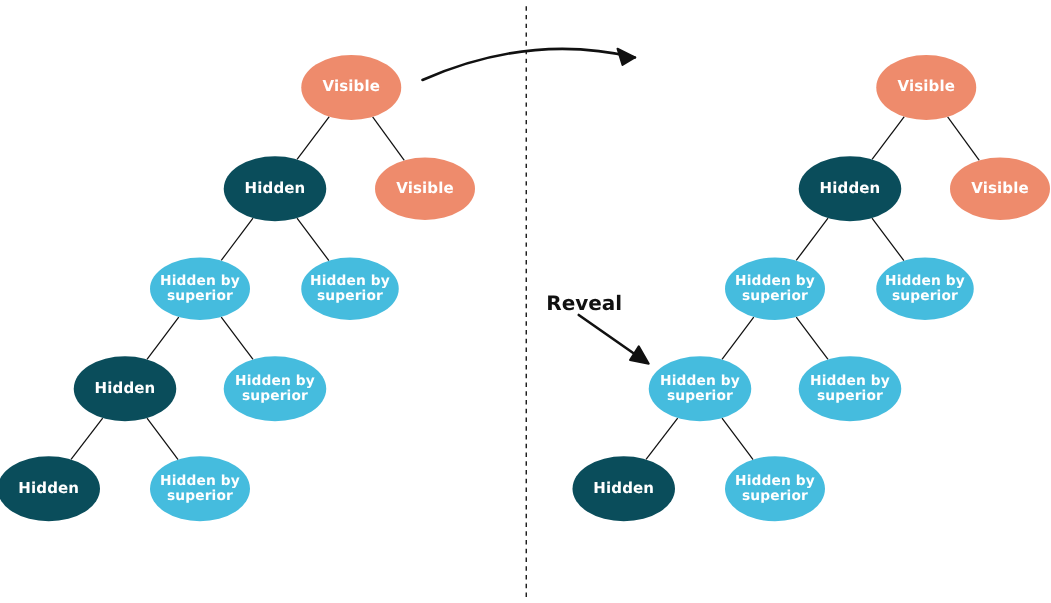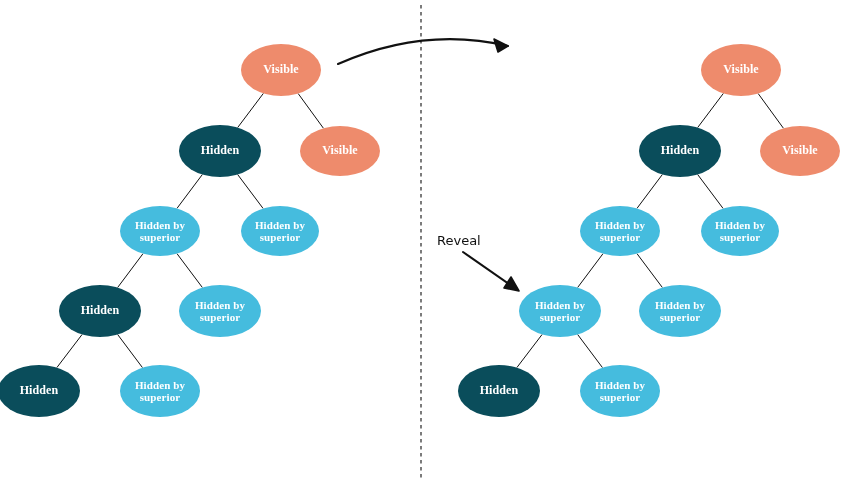--- a/index.html
+++ b/index.html
@@ -38,33 +38,32 @@
     display: flex;
     align-items: center;
     justify-content: center;
     text-align: center;
     border-radius: 50%;
     color: #ffffff;
     font-weight: bold;
     line-height: 1.12;
     letter-spacing: 0.1px;
     box-sizing: border-box;
-    font-family: Liberation Serif, serif;
     -webkit-font-smoothing: antialiased;
   }
   .node-label {
     display: block;
     padding: 0 4px;
     white-space: pre-line;
   }
   .annot {
     position: absolute;
     color: #111111;
-    font-size: 13px;
-    font-weight: 400;
+    font-size: 16px;
+    font-weight: 700;
     white-space: nowrap;
   }
 </style>
 </head>
 <body>
 
 <div id="stage">
 
   <svg id="edge-layer" viewBox="0 0 841 482" xmlns="http://www.w3.org/2000/svg">
       <line x1="421" y1="5" x2="421" y2="478" stroke="#111111" stroke-width="1.1" stroke-dasharray="3.5 3.5"></line>

